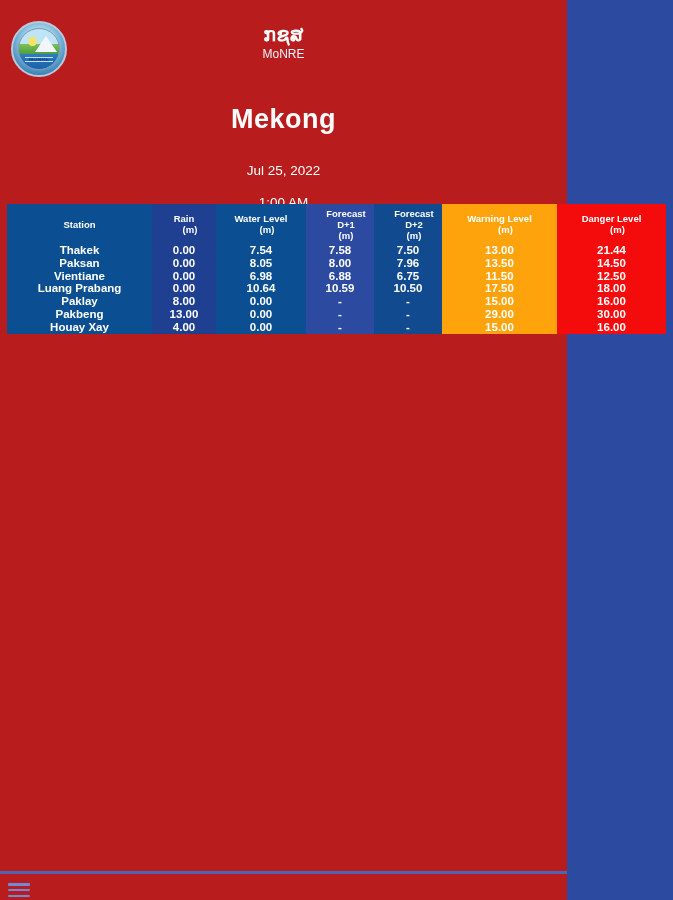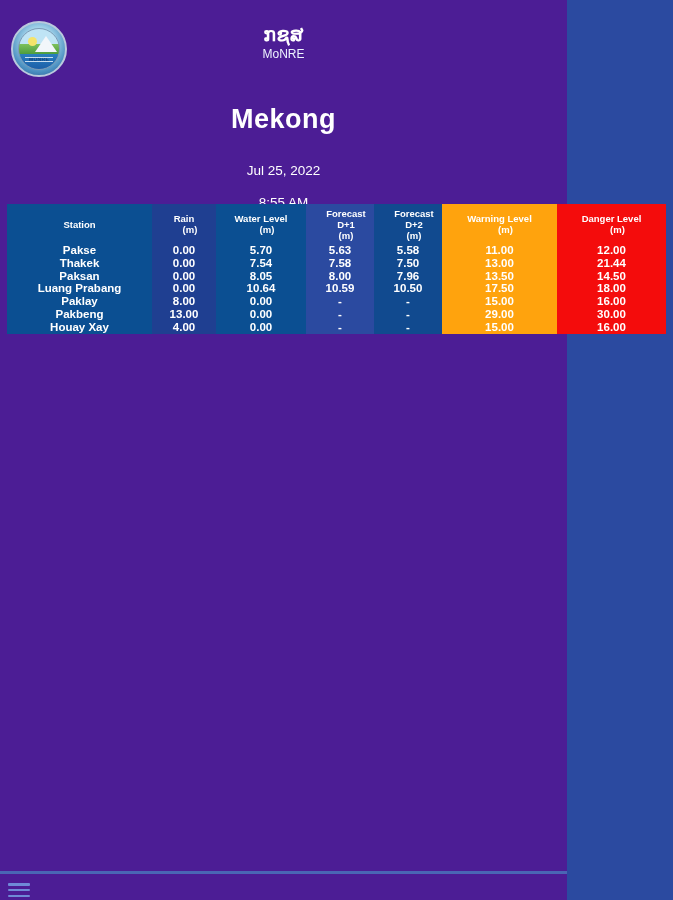--- a/index.html
+++ b/index.html
@@ -7,21 +7,21 @@
     width: 673px;
     height: 900px;
     background: #2b4aa0;
     font-family: "Liberation Sans", sans-serif;
     overflow: hidden;
   }
   .page {
     position: relative;
     width: 567px;
     height: 900px;
-    background: #4c1d95;
+    background: #b91c1c;
   }
 
   
   .header {
     position: relative;
     height: 88px;
   }
   .logo {
     position: absolute;
     left: 11px;
@@ -200,21 +200,21 @@
       </div>
     </div>
     <div class="brand">
       <div class="brand-lao">ກຊສ</div>
       <div class="brand-abbr">MoNRE</div>
     </div>
   </div>
 
   <div class="river-title">Mekong</div>
   <div class="date-line">Jul 25, 2022</div>
-  <div class="time-line">8:55 AM</div>
+  <div class="time-line">1:00 AM</div>
 
   <div class="table-wrap">
     <table class="data">
       <thead>
         <tr>
           <th class="c-station">
             <span>Station</span>
           </th>
           <th class="c-rain">
             <span>Rain</span>
@@ -238,48 +238,48 @@
             <span>Warning Level</span>
             <span class="hdr-sub">(m)</span>
           </th>
           <th class="c-danger">
             <span>Danger Level</span>
             <span class="hdr-sub">(m)</span>
           </th>
         </tr>
       </thead>
       <tbody id="tbody">
-          <tr>
-            <td class="c-station">Pakse</td>
-            <td class="c-rain">0.00</td>
-            <td class="c-water">5.70</td>
-            <td class="c-f1">5.63</td>
-            <td class="c-f2">5.58</td>
-            <td class="c-warn">11.00</td>
-            <td class="c-danger">12.00</td>
-          </tr>
           <tr>
             <td class="c-station">Thakek</td>
             <td class="c-rain">0.00</td>
             <td class="c-water">7.54</td>
             <td class="c-f1">7.58</td>
             <td class="c-f2">7.50</td>
             <td class="c-warn">13.00</td>
             <td class="c-danger">21.44</td>
           </tr>
           <tr>
             <td class="c-station">Paksan</td>
             <td class="c-rain">0.00</td>
             <td class="c-water">8.05</td>
             <td class="c-f1">8.00</td>
             <td class="c-f2">7.96</td>
             <td class="c-warn">13.50</td>
             <td class="c-danger">14.50</td>
           </tr>
           <tr>
+            <td class="c-station">Vientiane</td>
+            <td class="c-rain">0.00</td>
+            <td class="c-water">6.98</td>
+            <td class="c-f1">6.88</td>
+            <td class="c-f2">6.75</td>
+            <td class="c-warn">11.50</td>
+            <td class="c-danger">12.50</td>
+          </tr>
+          <tr>
             <td class="c-station">Luang Prabang</td>
             <td class="c-rain">0.00</td>
             <td class="c-water">10.64</td>
             <td class="c-f1">10.59</td>
             <td class="c-f2">10.50</td>
             <td class="c-warn">17.50</td>
             <td class="c-danger">18.00</td>
           </tr>
           <tr>
             <td class="c-station">Paklay</td>

